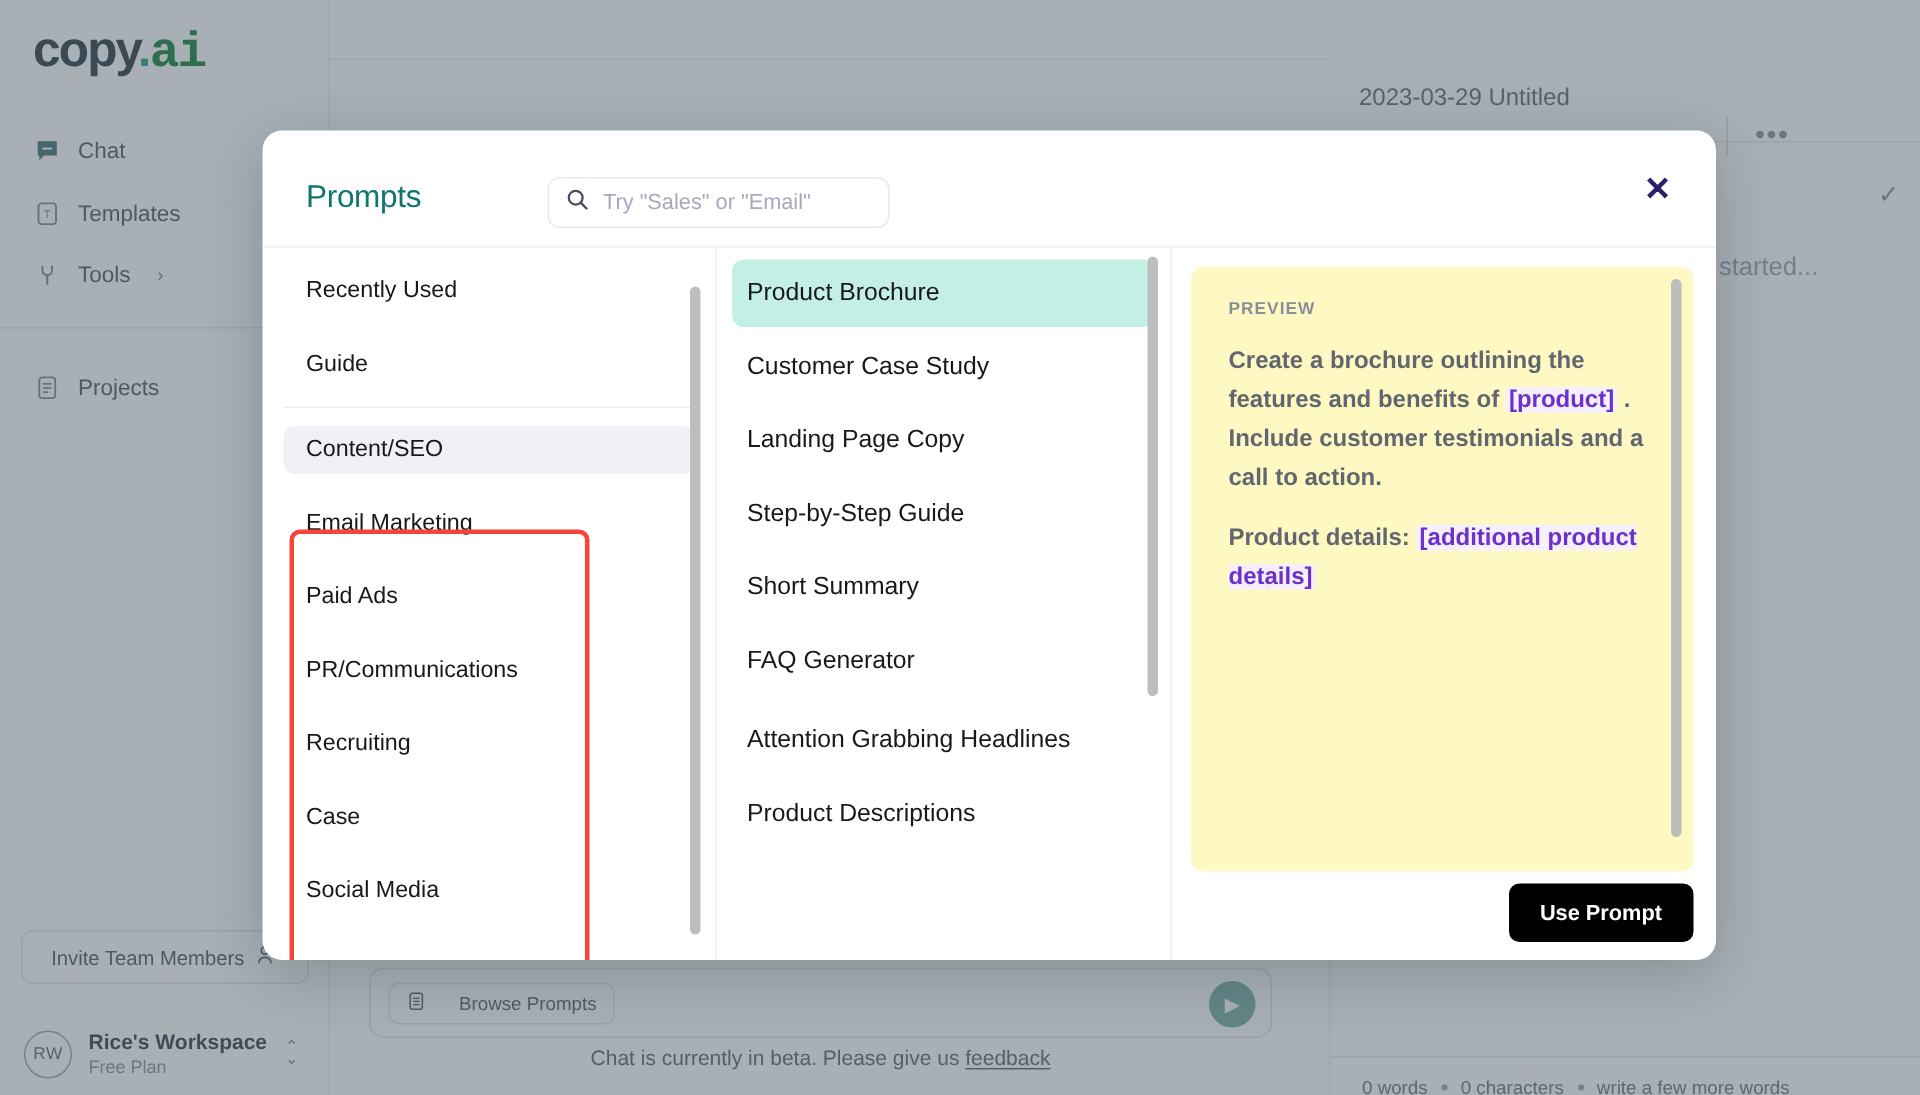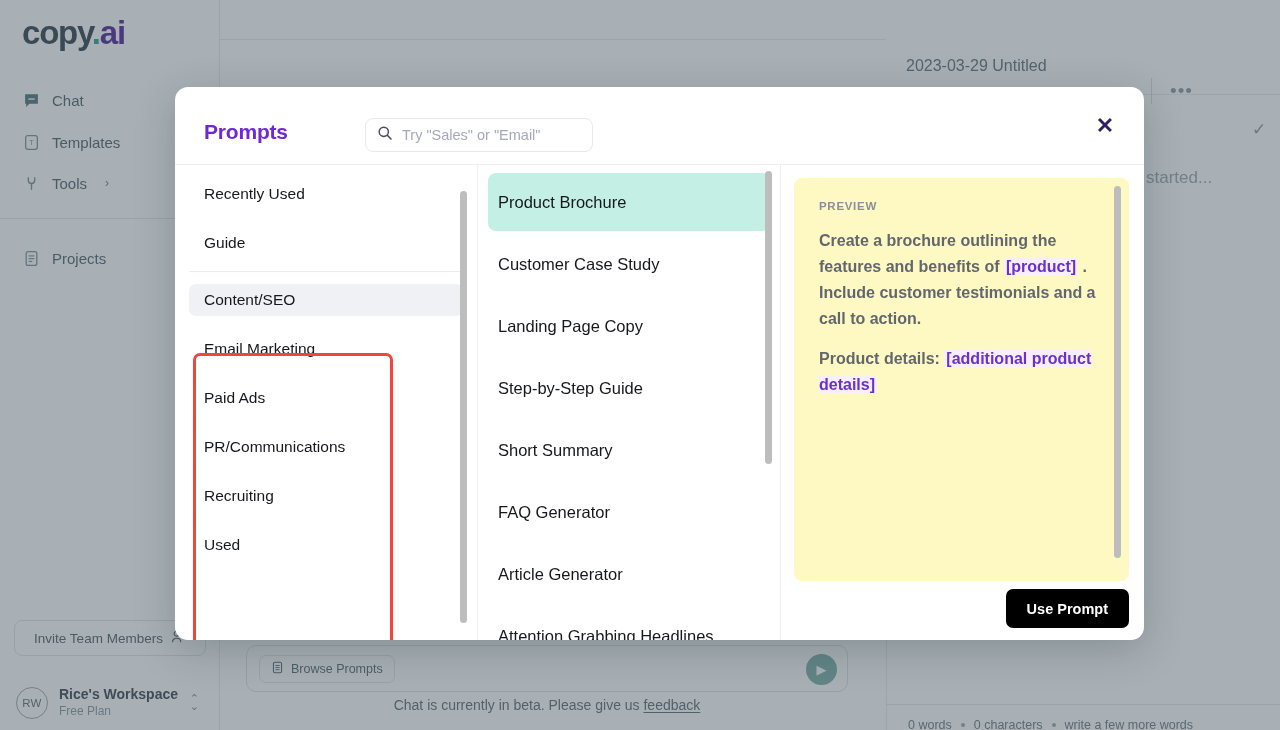--- a/index.html
+++ b/index.html
@@ -22,21 +22,21 @@
     background: #ffffff;
     border-right: 1px solid #e8eaee;
   }
   .brand {
     position: absolute; left: 22px; top: 14px;
     font-size: 33px; font-weight: bold;
     letter-spacing: -1.2px;
     color: #2f3b45;
   }
   .brand .dot { color: #2b9c8a; }
-  .brand .ai { color: #4c1d95; }
+  .brand .ai { color: #15803d; font-family: Liberation Mono, monospace; }
 
   .nav-item {
     position: absolute; left: 14px;
     width: 190px; height: 34px;
     display: flex; align-items: center;
     gap: 12px; padding-left: 8px;
     border-radius: 7px;
     font-size: 15px; color: #4d5b63;
   }
   .nav-item .nico {
@@ -131,21 +131,21 @@
   .chat-input-box {
     position: absolute; left: 246px; top: 645px;
     width: 602px; height: 47px;
     border: 1px solid #dde1e5; border-radius: 10px;
     background: #ffffff;
   }
   .browse-chip {
     position: absolute; left: 12px; top: 9px;
     height: 28px; padding: 12px 11px;
     border: 1px solid #e0e4e8; border-radius: 7px;
-    display: flex; align-items: center; gap: 7px;
+    display: flex; align-items: center; gap: 22px;
     font-size: 12.5px; color: #556069;
   }
   .send-btn {
     position: absolute; right: 10px; top: 8px;
     width: 31px; height: 31px; border-radius: 50%;
     background: #7aada5; color: #ffffff;
     display: flex; align-items: center; justify-content: center;
     font-size: 13px;
   }
   .beta-note {
@@ -186,21 +186,21 @@
     border-radius: 13px;
     box-shadow: 0 10px 40px rgba(20,30,40,.22);
     overflow: hidden;
   }
   .modal-head {
     position: relative; height: 78px;
     border-bottom: 1px solid #eceef1;
   }
   .modal-title {
     position: absolute; left: 29px; top: 33px;
-    font-size: 21px; font-weight: bold; color: #6d28d9;
+    font-size: 21px; font-weight: normal; color: #0f766e;
     letter-spacing: -0.2px;
   }
   .search-wrap {
     position: absolute; left: 190px; top: 31px;
     width: 228px; height: 34px;
     border: 1px solid #e6e8ee; border-radius: 8px;
     display: flex; align-items: center; gap: 9px;
     padding: 0 11px;
     background: #fff;
   }
@@ -263,21 +263,21 @@
 
   
   .col-list {
     position: relative;
     width: 303px;
     border-right: 1px solid #edeff2;
     overflow: hidden;
   }
   .prompt-item {
     margin: 0 10px;
-    height: 58px;
+    height: 45px;
     display: flex; align-items: center;
     padding-left: 10px;
     border-radius: 8px;
     font-size: 16.5px; color: #17181c;
   }
   .prompt-item.selected { background: #c3efe4; }
   .list-scrollbar {
     position: absolute; right: 8px; top: 6px;
     width: 7px; height: 293px;
     background: #bdbdbd; border-radius: 4px;
@@ -512,23 +512,26 @@
       <div style="height:17px"></div>
       <div class="cat-item">
         <span>PR/Communications</span>
       </div>
       <div style="height:17px"></div>
       <div class="cat-item">
         <span>Recruiting</span>
       </div>
       <div style="height:17px"></div>
       <div class="cat-item">
-        <span>Used</span>
-      </div>
-      <div style="height:17px"></div>
+        <span>Case</span>
+      </div>
+      <div style="height:17px"></div>
+      <div class="cat-item">
+        <span>Social Media</span>
+      </div>
 
       <div class="cat-scrollbar"></div>
       <div class="red-box"></div>
     </div>
 
     <div class="col-list">
       <div style="height:8px"></div>
       <div class="prompt-item selected">
         <span>Product Brochure</span>
       </div>
@@ -546,23 +549,20 @@
       </div>
       <div style="height:4px"></div>
       <div class="prompt-item">
         <span>Short Summary</span>
       </div>
       <div style="height:4px"></div>
       <div class="prompt-item">
         <span>FAQ Generator</span>
       </div>
       <div style="height:4px"></div>
-      <div class="prompt-item">
-        <span>Article Generator</span>
-      </div>
       <div style="height:4px"></div>
       <div class="prompt-item">
         <span>Attention Grabbing Headlines</span>
       </div>
       <div style="height:4px"></div>
       <div class="prompt-item">
         <span>Product Descriptions</span>
       </div>
 
       <div class="list-scrollbar"></div>

